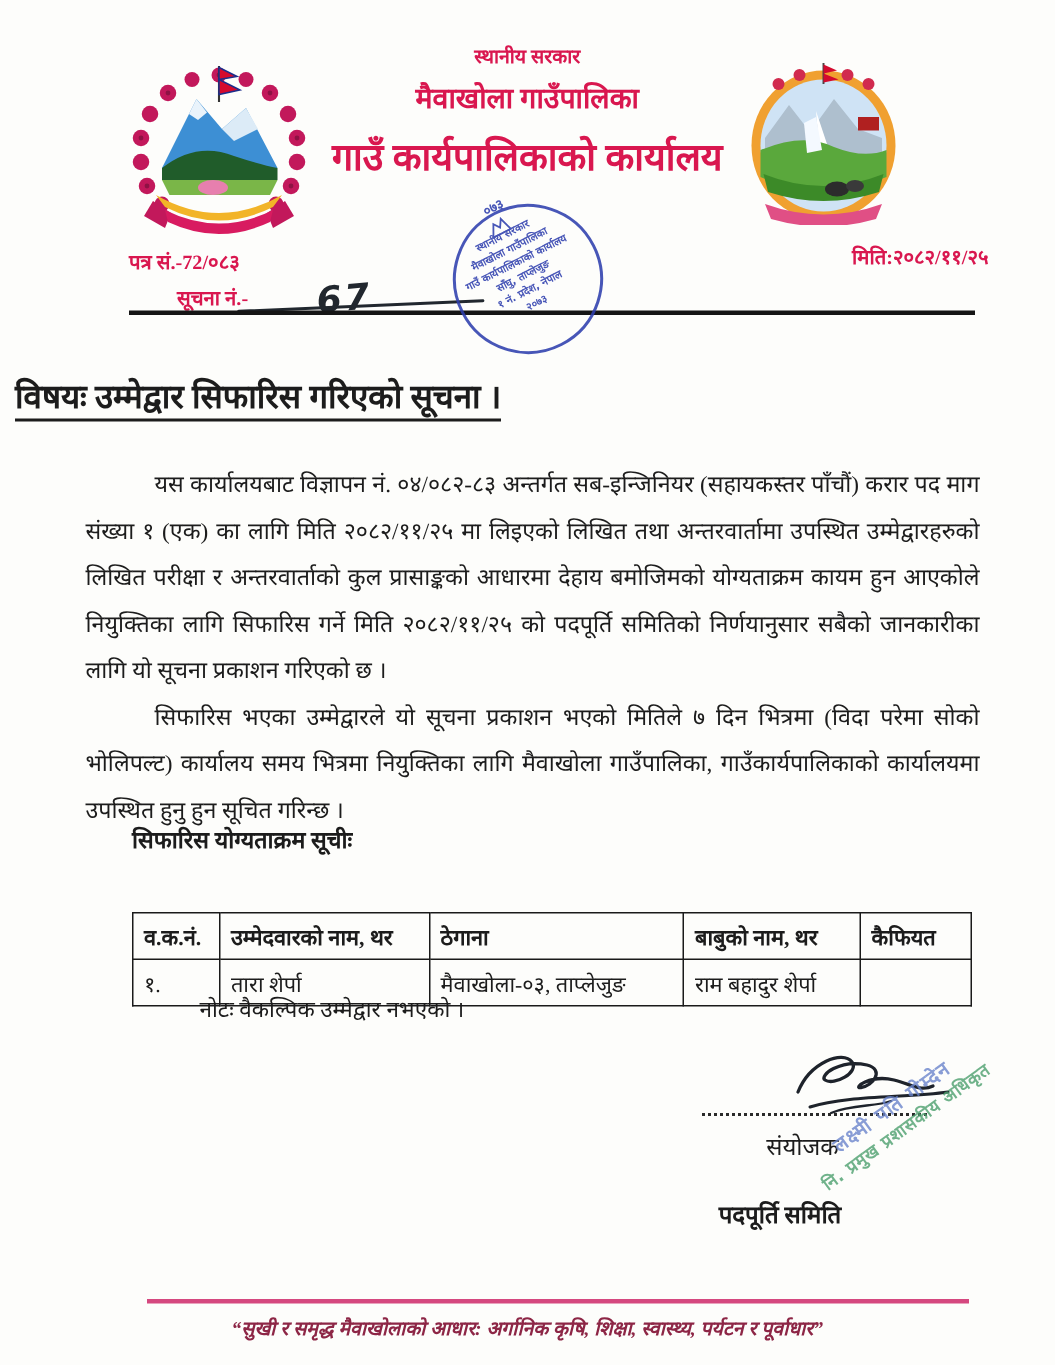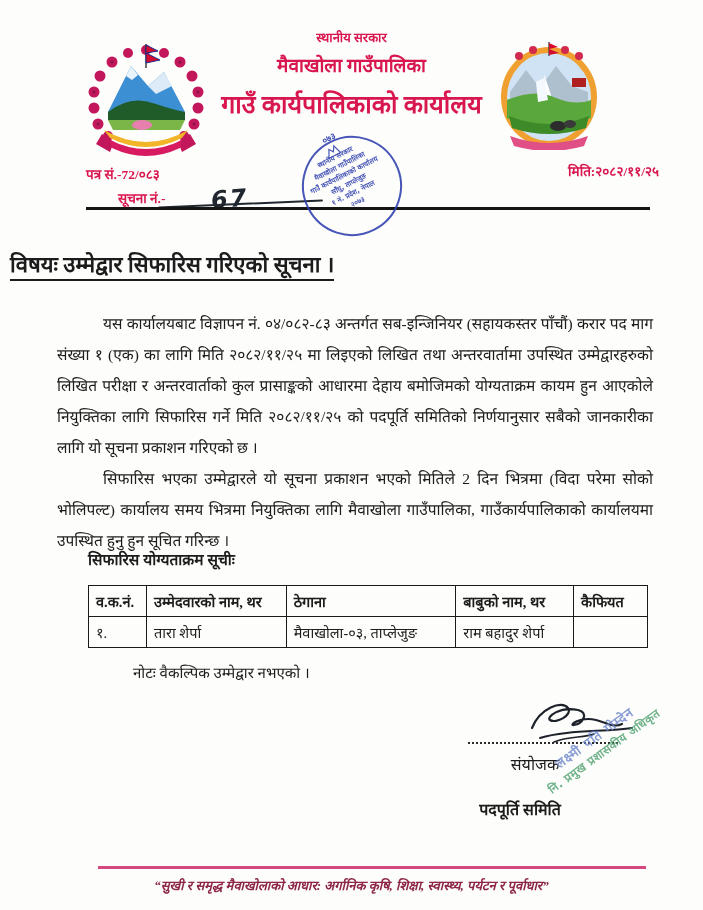--- a/index.html
+++ b/index.html
@@ -61,21 +61,21 @@
   .subject span{border-bottom:2px solid #1c1c1c;padding-bottom:2px;}
   .body-text{
     position:absolute;left:57px;top:308px;width:596px;
     font-size:15.5px;line-height:31px;text-align:justify;
   }
   .body-text p{margin:0;text-indent:46px;}
   .list-heading{
     position:absolute;left:88px;top:548px;font-size:15.5px;font-weight:bold;
   }
   table.roster{
-    position:absolute;left:88px;top:585px;width:560px;
+    position:absolute;left:88px;top:608px;width:560px;
     border-collapse:collapse;font-size:14.5px;
   }
   table.roster th,table.roster td{
     border:1.6px solid #1a1a1a;padding:3px 7px;text-align:left;
     height:24px;vertical-align:middle;font-weight:normal;
   }
   table.roster th{font-weight:bold;}
   .note-line{position:absolute;left:133px;top:662px;font-size:15px;}
   
   .sig-block{position:absolute;left:450px;top:698px;width:200px;text-align:center;}
@@ -218,21 +218,21 @@
       <div>२०७३</div>
     </div>
   </div>
 
   <div class="subject">
     <span>विषयः उम्मेद्वार सिफारिस गरिएको सूचना ।</span>
   </div>
 
   <div class="body-text">
     <p>यस कार्यालयबाट विज्ञापन नं. ०४/०८२-८३ अन्तर्गत सब-इन्जिनियर (सहायकस्तर पाँचौं) करार पद माग संख्या १ (एक) का लागि मिति २०८२/११/२५ मा लिइएको लिखित तथा अन्तरवार्तामा उपस्थित उम्मेद्वारहरुको लिखित परीक्षा र अन्तरवार्ताको कुल प्रासाङ्कको आधारमा देहाय बमोजिमको योग्यताक्रम कायम हुन आएकोले नियुक्तिका लागि सिफारिस गर्ने मिति २०८२/११/२५ को पदपूर्ति समितिको निर्णयानुसार सबैको जानकारीका लागि यो सूचना प्रकाशन गरिएको छ ।</p>
-    <p>सिफारिस भएका उम्मेद्वारले यो सूचना प्रकाशन भएको मितिले 2 दिन भित्रमा (विदा परेमा सोको भोलिपल्ट) कार्यालय समय भित्रमा नियुक्तिका लागि मैवाखोला गाउँपालिका, गाउँकार्यपालिकाको कार्यालयमा उपस्थित हुनु हुन सूचित गरिन्छ ।</p>
+    <p>सिफारिस भएका उम्मेद्वारले यो सूचना प्रकाशन भएको मितिले ७ दिन भित्रमा (विदा परेमा सोको भोलिपल्ट) कार्यालय समय भित्रमा नियुक्तिका लागि मैवाखोला गाउँपालिका, गाउँकार्यपालिकाको कार्यालयमा उपस्थित हुनु हुन सूचित गरिन्छ ।</p>
   </div>
 
   <div class="list-heading">सिफारिस योग्यताक्रम सूचीः</div>
 
   <table class="roster">
     <colgroup>
       <col style="width:58px">
         <col style="width:140px">
         <col style="width:170px">
         <col style="width:118px">

